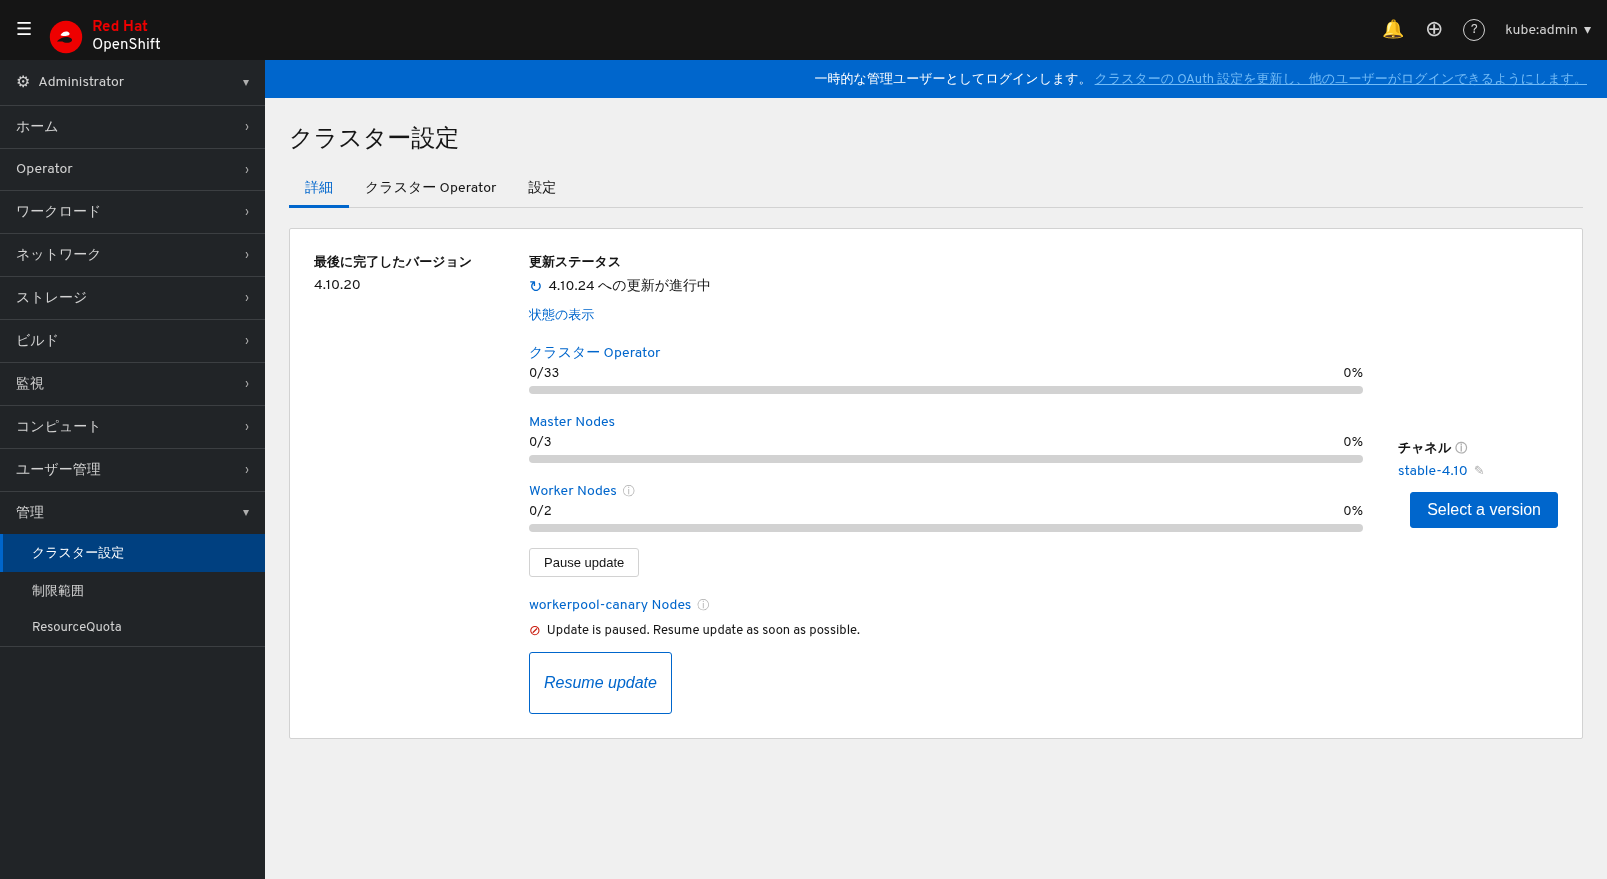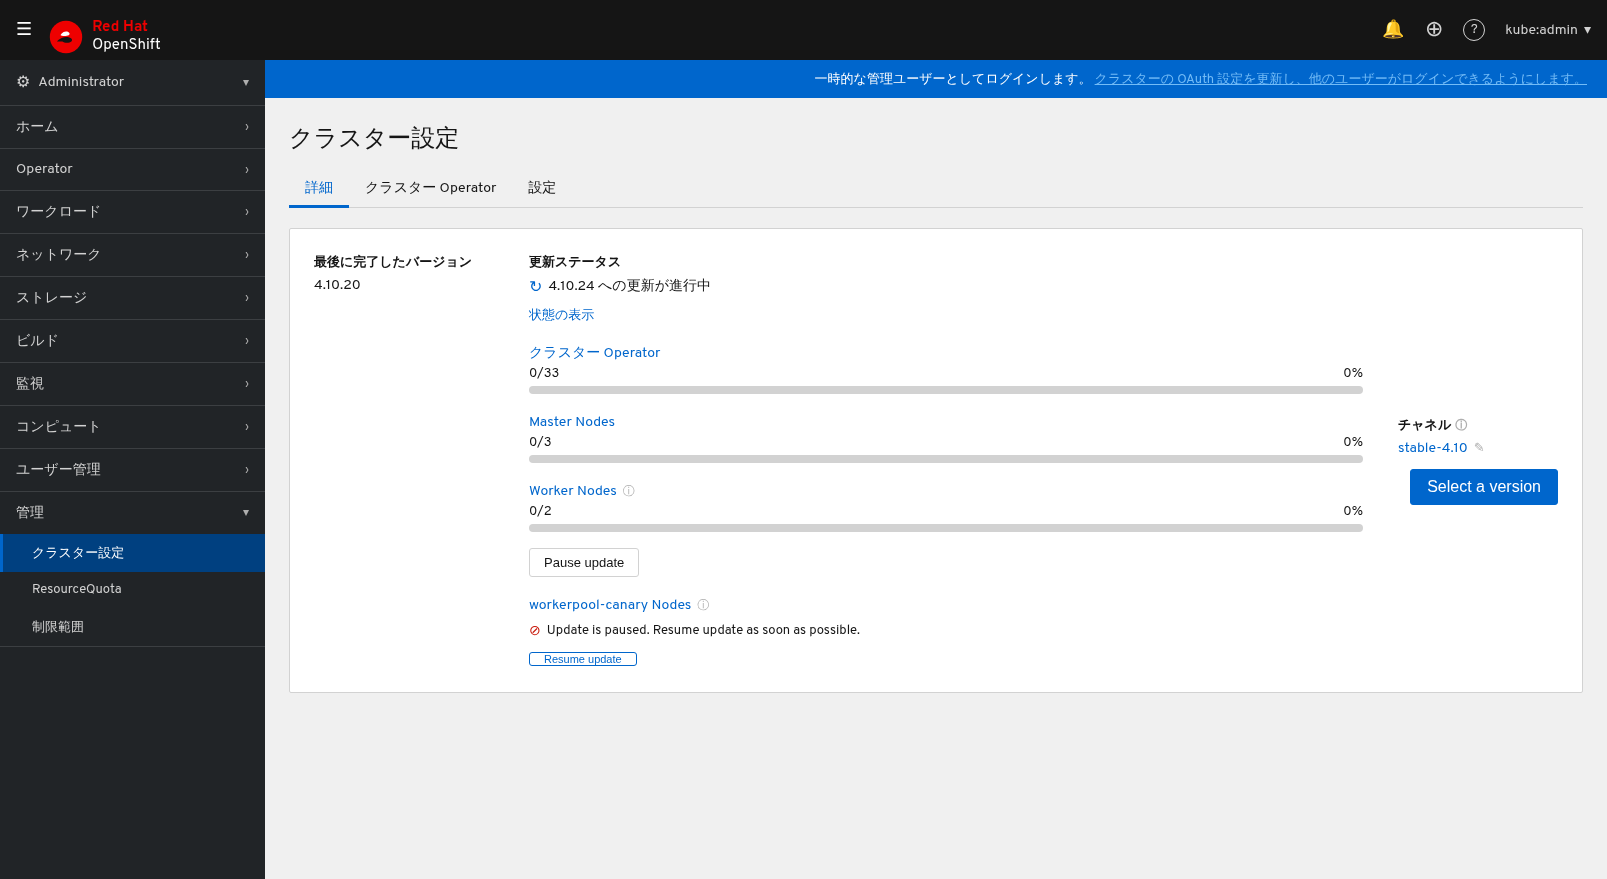--- a/index.html
+++ b/index.html
@@ -71,21 +71,21 @@
     .progress-header { display: flex; align-items: center; gap: 6px; margin-bottom: 4px; }
     .progress-title { color: #06c; font-size: 14px; text-decoration: none; }
     .progress-row { display: flex; align-items: center; justify-content: space-between; margin-bottom: 4px; }
     .progress-label { font-size: 13px; color: #151515; }
     .progress-pct { font-size: 13px; color: #151515; }
     .progress-bar-bg { background: #d2d2d2; height: 8px; border-radius: 4px; width: 100%; margin-bottom: 16px; overflow: hidden; }
     .progress-bar-fill { background: #06c; height: 100%; border-radius: 4px; }
 
     
     .btn-primary { background: #06c; color: #fff; border: 1px solid #06c; padding: 8px 16px; border-radius: 3px; cursor: pointer; font-size: 16px; font-weight: 500; }
-    .btn-secondary { background: #fff; color: #06c; border: 1px solid #06c; padding: 0 14px; border-radius: 3px; cursor: pointer; font-size: 11px; margin-top: 8px; }
+    .btn-secondary { background: #fff; color: #06c; border: 1px solid #06c; padding: 21px 14px; border-radius: 3px; cursor: pointer; font-size: 16px; margin-top: 8px; font-style: italic; }
 
     
     .action-btn { background: #fff; color: #151515; border: 1px solid #d2d2d2; padding: 6px 14px; border-radius: 3px; cursor: pointer; font-size: 13px; }
 
     
     .paused-row { display: flex; align-items: center; gap: 6px; margin-top: 8px; margin-bottom: 4px; font-size: 13px; }
     .paused-icon { color: #c9190b; font-size: 14px; }
   </style>
 </head>
 <body>
@@ -190,24 +190,24 @@
 
       <div class="sidebar-section">
         <div class="sidebar-item-main">
           <span>管理</span>
           <span class="chevron">▾</span>
         </div>
         <div class="sidebar-sub-item active">
           <span>クラスター設定</span>
         </div>
         <div class="sidebar-sub-item">
+          <span>制限範囲</span>
+        </div>
+        <div class="sidebar-sub-item">
           <span>ResourceQuota</span>
-        </div>
-        <div class="sidebar-sub-item">
-          <span>制限範囲</span>
         </div>
       </div>
     </div>
 
     <div class="content-area">
 
       <div class="banner">
         <span>一時的な管理ユーザーとしてログインします。</span>
         <a href="#">クラスターの OAuth 設定を更新し、他のユーザーがログインできるようにします。</a>
       </div>

